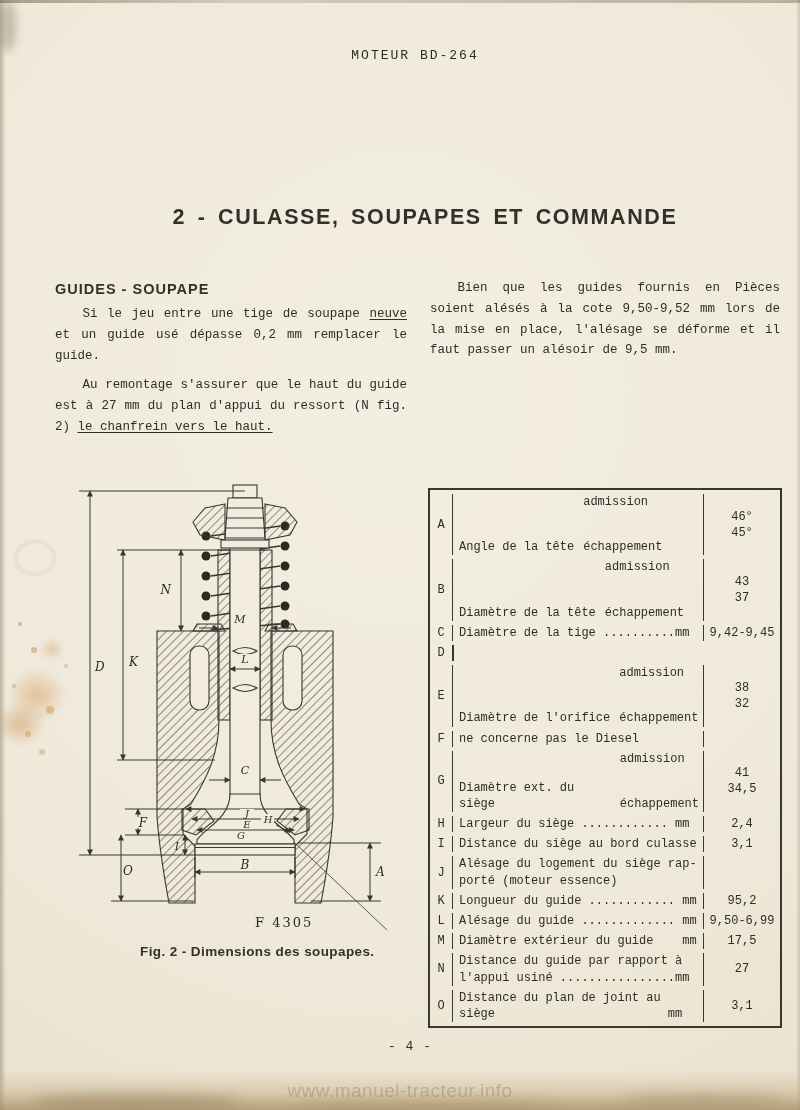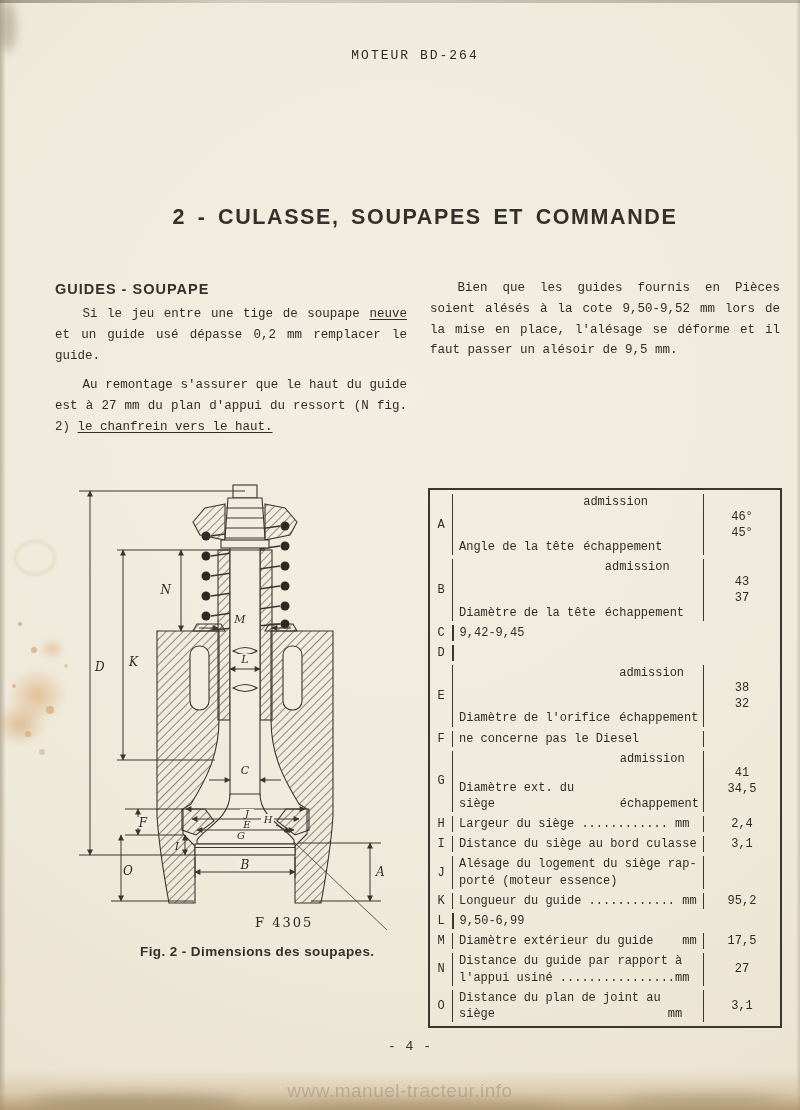--- a/index.html
+++ b/index.html
@@ -237,20 +237,21 @@
         <div class="trow">
           <div class="tkey">B</div>
           <div class="tdesc"><span>Diamètre de la tête</span><span class="tsub"><span>admission</span><span>échappement</span></span></div>
           <div class="tval">
             <div>43</div>
             <div>37</div>
           </div>
         </div>
         <div class="trow">
           <div class="tkey">C</div>
+          <div class="tdesc"><span>Diamètre de la tige ..........mm</span></div>
           <div class="tval">
             <div>9,42-9,45</div>
           </div>
         </div>
         <div class="trow">
           <div class="tkey">D</div>
           <div class="tval"></div>
         </div>
         <div class="trow">
           <div class="tkey">E</div>
@@ -295,20 +296,21 @@
         </div>
         <div class="trow">
           <div class="tkey">K</div>
           <div class="tdesc"><span>Longueur du guide ............ mm</span></div>
           <div class="tval">
             <div>95,2</div>
           </div>
         </div>
         <div class="trow">
           <div class="tkey">L</div>
+          <div class="tdesc"><span>Alésage du guide ............. mm</span></div>
           <div class="tval">
             <div>9,50-6,99</div>
           </div>
         </div>
         <div class="trow">
           <div class="tkey">M</div>
           <div class="tdesc"><span>Diamètre extérieur du guide    mm</span></div>
           <div class="tval">
             <div>17,5</div>
           </div>

